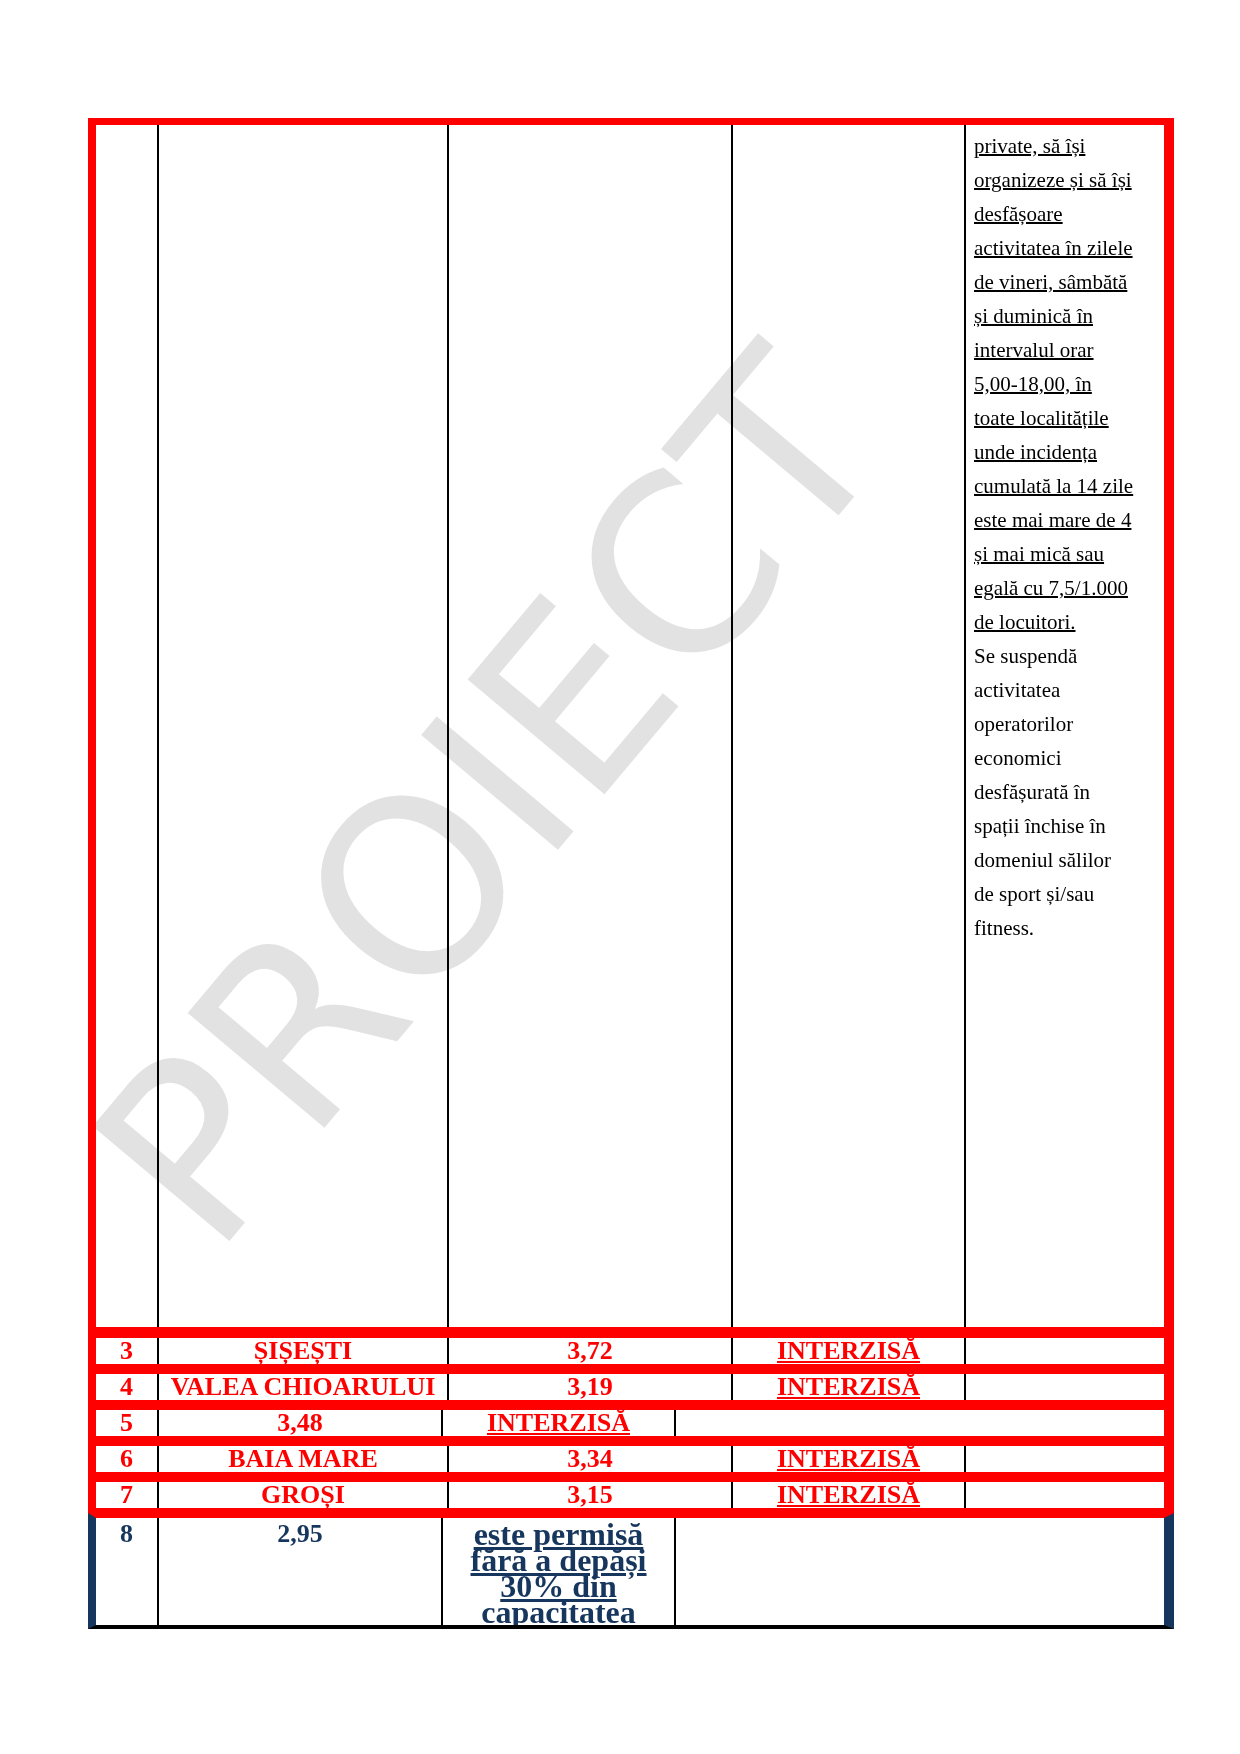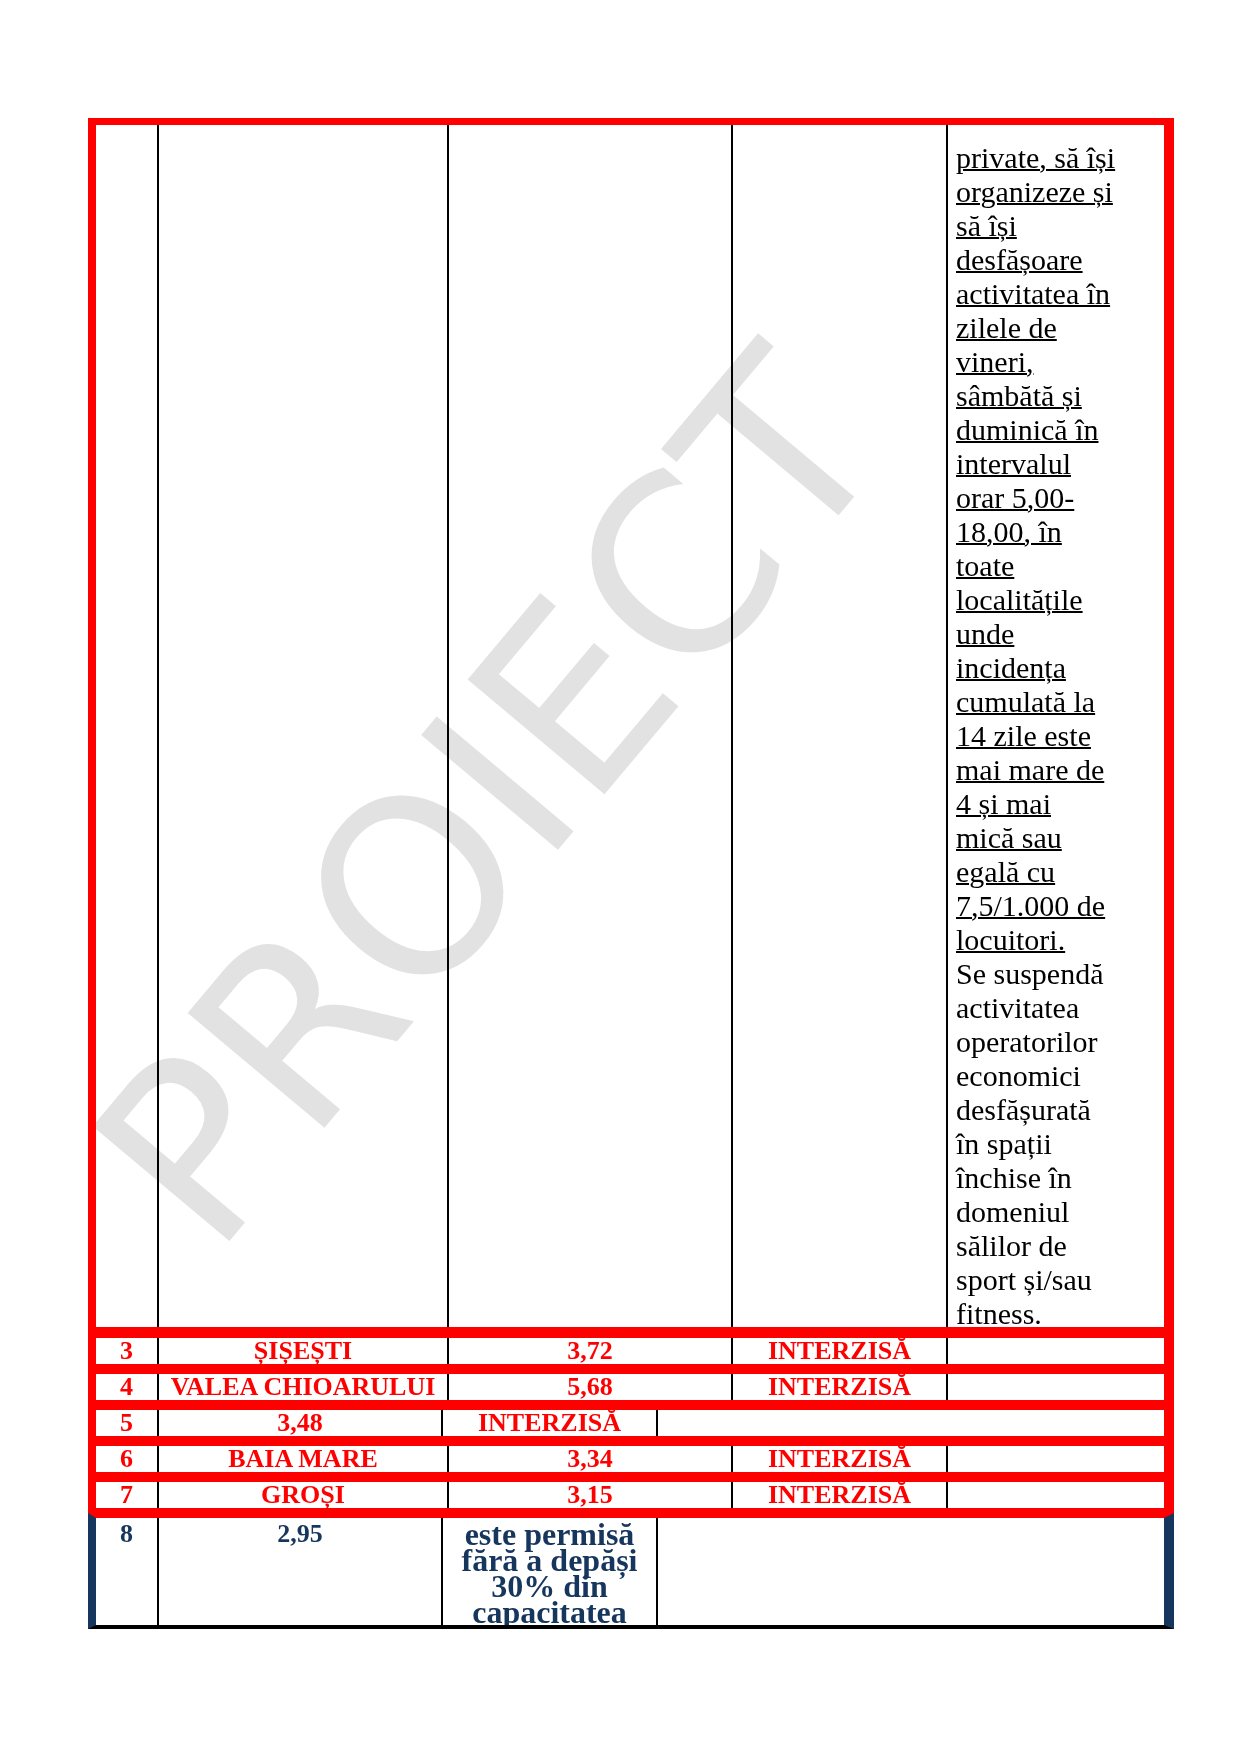--- a/index.html
+++ b/index.html
@@ -74,32 +74,32 @@
     display: flex;
     align-items: center;
     justify-content: center;
     text-align: center;
     overflow: hidden;
   }
   .c:first-child { border-left: none; }
   .c1 { width: 61px; }
   .c2 { width: 290px; }
   .c3 { width: 284px; }
-  .c4 { width: 215px; }
+  .c4 { width: 233px; text-decoration: underline; }
   .c5 { width: 172px; }
 
   .red-row .c, .navy-row .c { font-size: 26px; line-height: 1; }
 
   
   .tall .c { align-items: flex-start; justify-content: flex-start; }
   .tall .c5 {
     display: block;
     text-align: left;
-    padding: 16px 2px 0 8px;
-    font-size: 30px;
+    padding: 4px 2px 0 8px;
+    font-size: 21px;
     line-height: 34px;
     color: #000000;
   }
   .note-underlined { text-decoration: underline; text-decoration-thickness: 2px; }
 
   
   .navy-row .c { align-items: flex-start; padding-top: 3px; }
   .navy-row .c4 {
     font-size: 32px;
     line-height: 26px;
@@ -131,21 +131,21 @@
       <div class="c c1">3</div>
       <div class="c c2">ȘIȘEȘTI</div>
       <div class="c c3">3,72</div>
       <div class="c c4">INTERZISĂ</div>
       <div class="c c5"></div>
     </div>
 
     <div class="row red-row">
       <div class="c c1">4</div>
       <div class="c c2">VALEA CHIOARULUI</div>
-      <div class="c c3">5,68</div>
+      <div class="c c3">3,19</div>
       <div class="c c4">INTERZISĂ</div>
       <div class="c c5"></div>
     </div>
 
     <div class="row red-row">
       <div class="c c1">5</div>
       <div class="c c3">3,48</div>
       <div class="c c4">INTERZISĂ</div>
       <div class="c c5"></div>
     </div>

